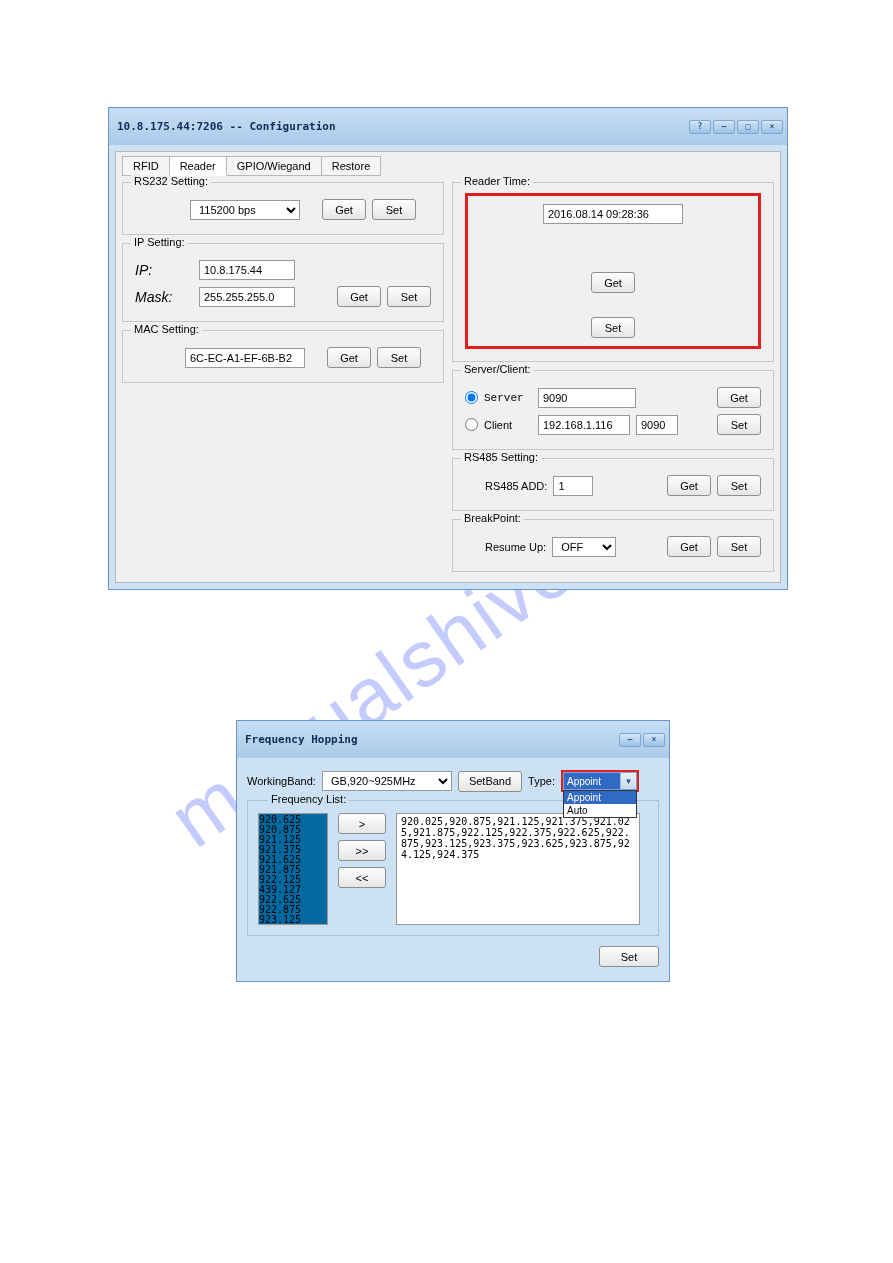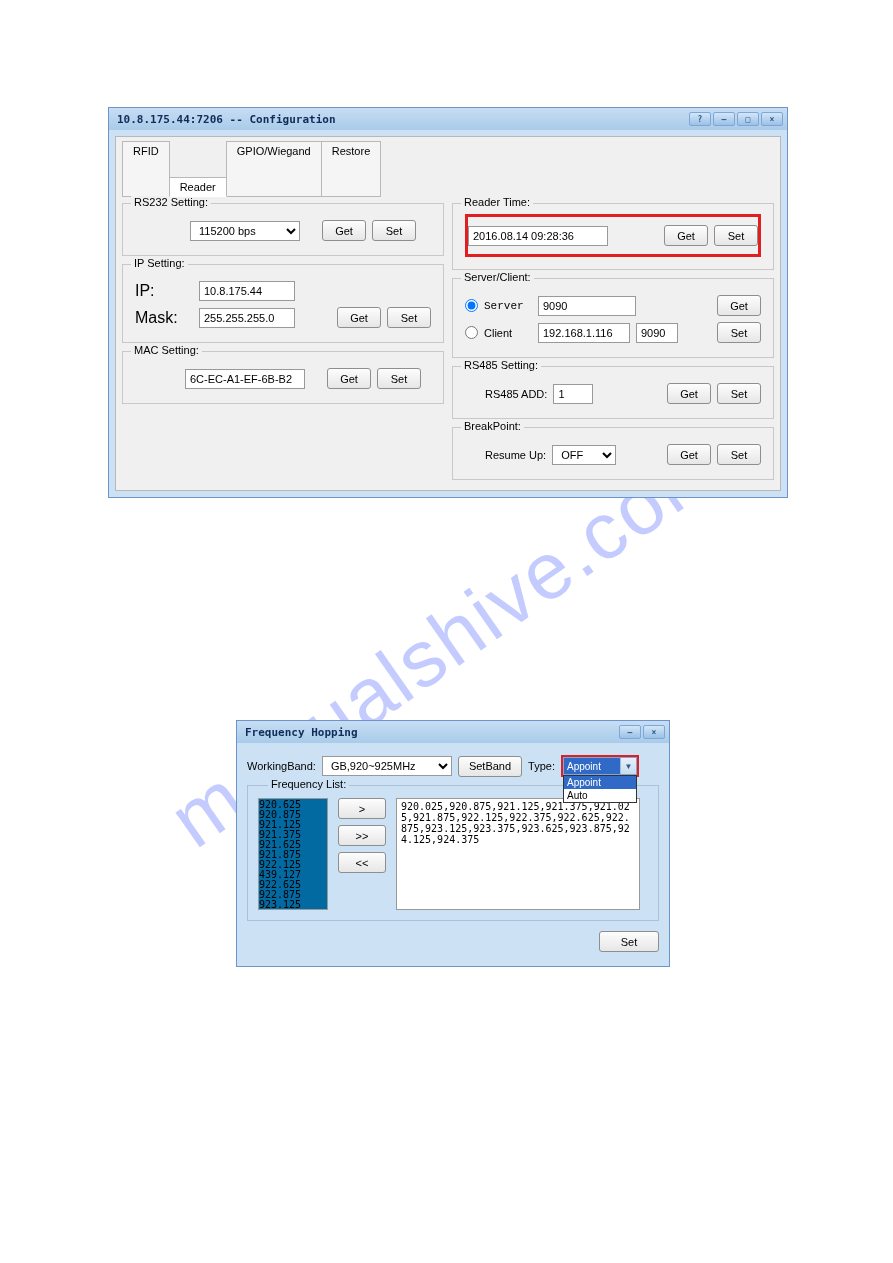--- a/index.html
+++ b/index.html
@@ -1,39 +1,39 @@
 <!DOCTYPE html>
 <html><head>
 <meta charset="utf-8">
 <style>
 * { box-sizing: border-box; margin: 0; padding: 0; }
 body { width: 893px; height: 1263px; background: #fff; font-family: "SimSun", "MS Sans Serif", sans-serif; font-size: 11px; color: #000; position: relative; }
 .window { position: absolute; border: 1px solid #6b95c8; background: #fff; }
-.titlebar { background: linear-gradient(#c7ddf4, #a9cbe9); height: 22px; display: flex; align-items: center; justify-content: space-between; padding: 0 4px 0 8px; color: #0f2d58; font-family: "SimSun", monospace; font-size: 11px; font-weight: bold; }
+.titlebar { background: linear-gradient(#c7ddf4, #a9cbe9); height: 37px; display: flex; align-items: center; justify-content: space-between; padding: 0 4px 0 8px; color: #0f2d58; font-family: "SimSun", monospace; font-size: 11px; font-weight: bold; }
 .titlebar .btns { display: flex; gap: 2px; }
 .titlebar .tb { width: 22px; height: 14px; background: linear-gradient(#d4e6f7, #9bc1e6); border: 1px solid #7da8d6; border-radius: 2px; display: flex; align-items: center; justify-content: center; color: #2a5a8e; font-size: 8px; }
 .client { background: #cce2f4; padding: 6px; }
 .tabpanel { background: #f0f0f0; border: 1px solid #b8b8b8; padding: 4px 6px 10px 6px; }
 .tabs { display: flex; margin-bottom: 6px; }
 .tab { padding: 3px 10px; border: 1px solid #b8b8b8; background: #f5f5f5; margin-right: -1px; font-size: 11px; }
-.tab.active { background: #fff; border-bottom: 1px solid #fff; position: relative; z-index: 2; margin-top: 36px; }
+.tab.active { background: #fff; border-bottom: 1px solid #fff; position: relative; z-index: 2; }
 .cols { display: flex; gap: 8px; }
 .col { flex: 1; display: flex; flex-direction: column; gap: 8px; }
 .group { border: 1px solid #c8c8c8; background: #f0f0f0; padding: 10px 12px 14px 12px; position: relative; }
 .gtitle { position: absolute; top: -8px; left: 8px; background: #f0f0f0; padding: 0 3px; font-size: 11px; }
 .row { display: flex; align-items: center; gap: 6px; margin-top: 6px; }
 .row:first-of-type { margin-top: 4px; }
-.lbl { width: 58px; font-size: 16px; }
+.lbl { width: 58px; font-size: 14px; font-style: italic; }
 .lbl-s { font-size: 11px; }
 input[type=text], select { border: 1px solid #999; background: #fff; height: 20px; padding: 0 4px; font-size: 11px; font-family: inherit; }
 select { height: 20px; }
 .btn { height: 21px; min-width: 44px; padding: 0 10px; background: linear-gradient(#fdfdfd, #e6e6e6); border: 1px solid #8e8e8e; border-radius: 3px; font-size: 11px; cursor: pointer; font-family: inherit; }
 .radio { width: 13px; height: 13px; }
 .spacer { flex: 1; }
-.highlight-box { border: 3px solid #e02020; padding: 8px 0; display: flex; align-items: center; gap: 6px; }
+.highlight-box { border: 3px solid #e02020; padding: 8px 0; display: flex; align-items: center; gap: 24px; flex-direction: column; }
 
 .fh-client { background: #cce2f4; padding: 8px 10px 14px 10px; }
 .fh-group { border: 1px solid #a9c2d8; background: #cce2f4; padding: 8px 10px 10px 10px; position: relative; margin-top: 8px; }
 .fh-gtitle { position: absolute; top: -8px; left: 20px; background: #cce2f4; padding: 0 3px; font-size: 11px; }
 .listbox { background: #0369a1; border: 1px solid #999; width: 70px; height: 112px; overflow: hidden; font-family: "SimSun", monospace; font-size: 10px; padding: 1px 0; line-height: 1.0; }
 .listbox div { white-space: nowrap; }
 .move-btns { display: flex; flex-direction: column; gap: 6px; }
 .move-btns .btn { width: 48px; }
 .textarea { background: #fff; border: 1px solid #999; width: 244px; height: 112px; padding: 2px 4px; font-family: "SimSun", monospace; font-size: 10px; line-height: 1.1; word-break: break-all; overflow: hidden; }
 .dropdown-open { position: relative; border: 2px solid #e02020; }

